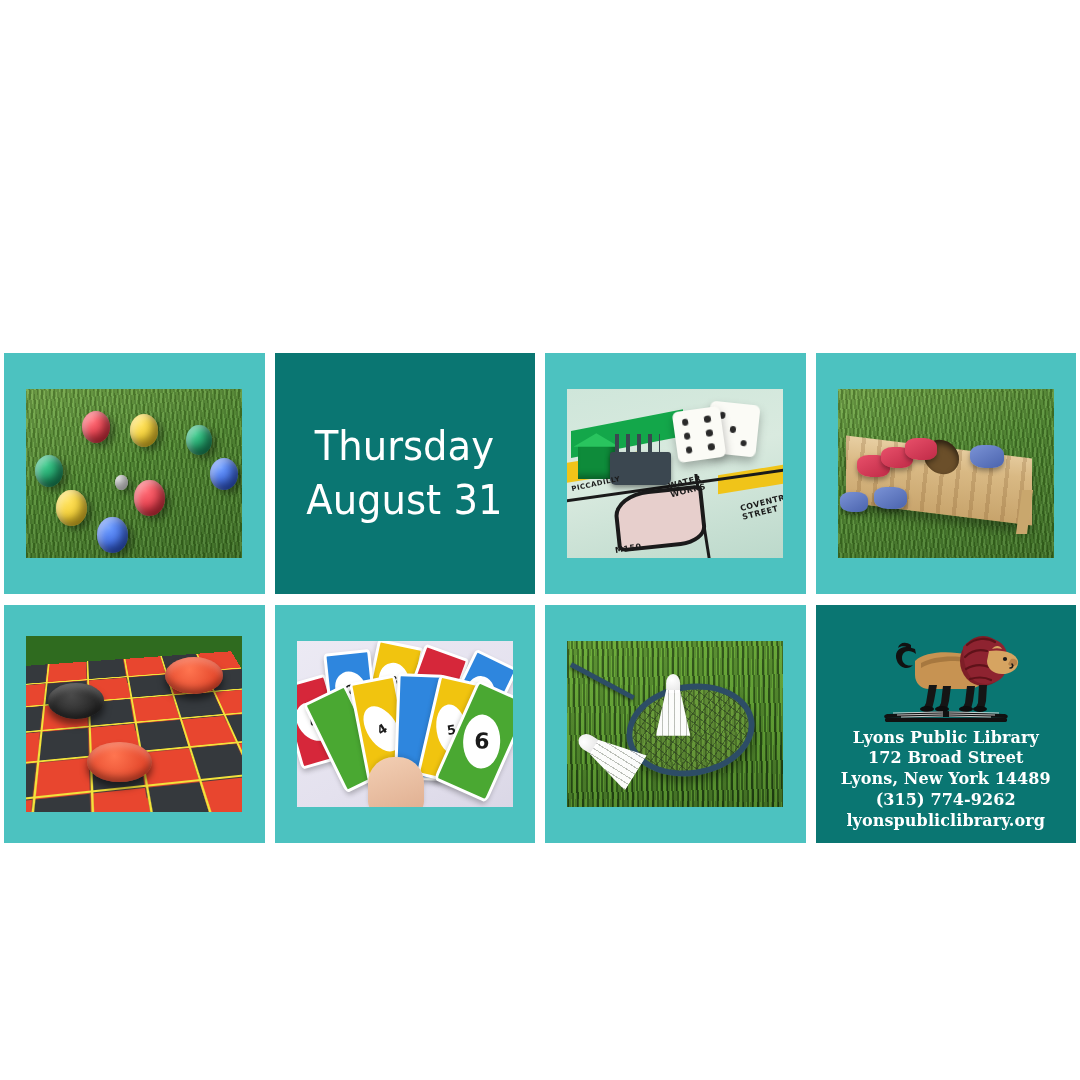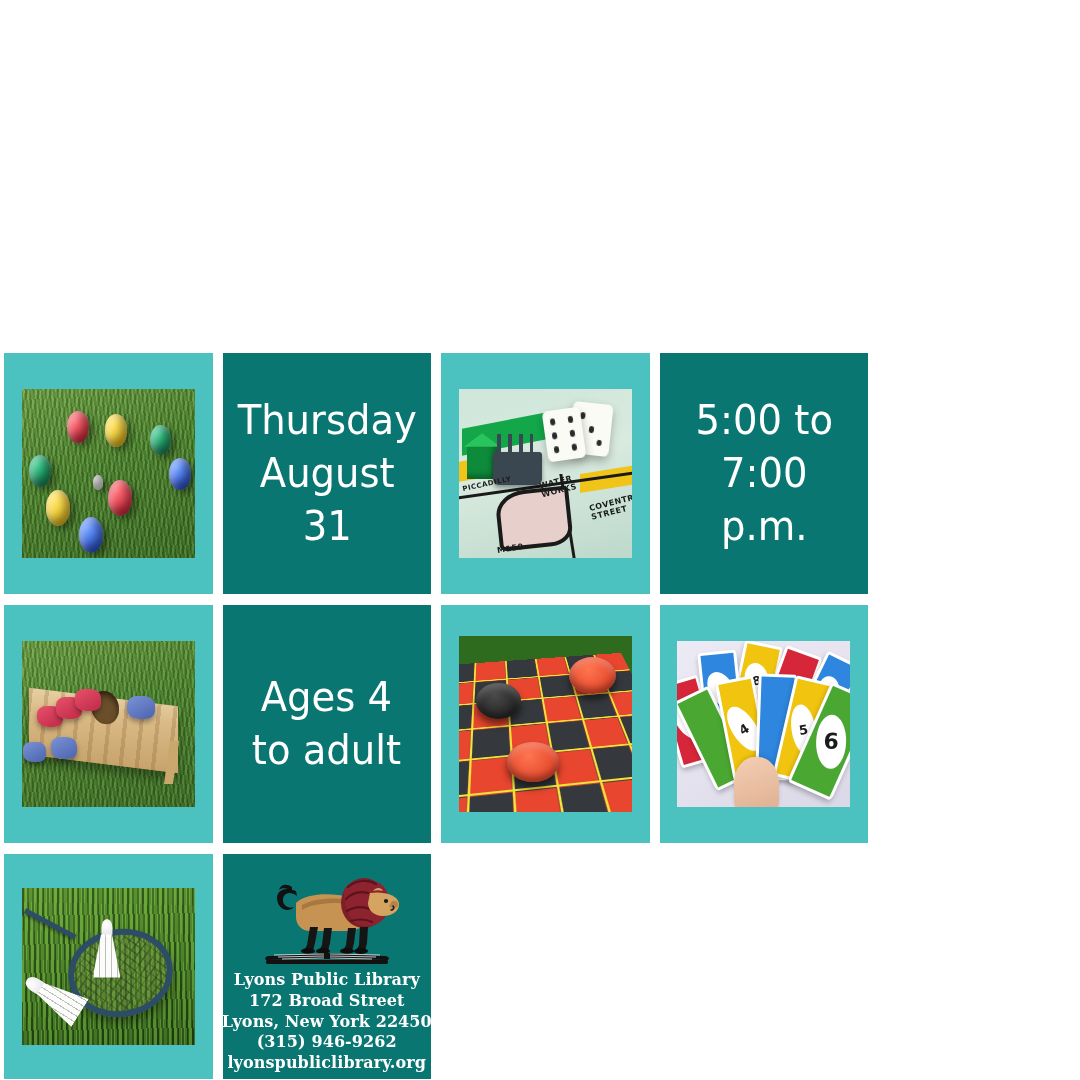--- a/index.html
+++ b/index.html
@@ -44,21 +44,21 @@
     text-align: center;
     white-space: nowrap;
     transform: scaleX(0.88);
   }
 
   
   .grid {
     position: absolute;
     left: 4px;
     top: 353px;
-    width: 864px;
+    width: 1072px;
     height: 726px;
     display: grid;
     grid-template-columns: repeat(4, 1fr);
     grid-template-rows: 241px 238px 225px;
     gap: 11px 10px;
     box-sizing: border-box;
   }
   .cell {
     position: relative;
     overflow: hidden;
@@ -466,44 +466,36 @@
         </div>
         <div class="mono-tap"></div>
         <div class="mono-label" style="left:2%;top:54%;font-size:7px;transform:rotate(-12deg);">PICCADILLY</div>
         <div class="mono-label" style="left:47%;top:52%;font-size:8px;width:46px;line-height:1.1;transform:rotate(-14deg);">WATER WORKS</div>
         <div class="mono-label" style="right:1%;top:66%;font-size:8px;width:40px;line-height:1.1;transform:rotate(-14deg);">COVENTRY STREET</div>
         <div class="mono-label" style="left:22%;bottom:3%;font-size:8px;transform:rotate(-9deg);">M150</div>
       </div>
     </div>
 
 
-    <div class="cell dark">
-      <div class="cell-text">5:00 to
-7:00 p.m.</div>
-    </div>
 
     <div class="cell light">
       <div class="photo">
         <div class="grass"></div>
         <div class="ch-board"></div>
         <div class="ch-leg"></div>
         <div class="ch-hole"></div>
         <div class="bag red" style="left:9%;top:39%;width:15%;height:13%;"></div>
         <div class="bag red" style="left:20%;top:34%;width:15%;height:13%;"></div>
         <div class="bag red" style="left:31%;top:29%;width:15%;height:13%;"></div>
         <div class="bag blue" style="left:61%;top:33%;width:16%;height:14%;"></div>
         <div class="bag blue" style="left:17%;top:58%;width:15%;height:13%;"></div>
         <div class="bag blue" style="left:1%;top:61%;width:13%;height:12%;"></div>
       </div>
     </div>
 
-    <div class="cell dark">
-      <div class="cell-text">Ages  4
-to adult</div>
-    </div>
 
     <div class="cell light">
       <div class="photo tall">
         <div class="ck-board"></div>
         <div class="ck-grid"></div>
         <div class="checker red" style="right:9%;top:12%;width:27%;height:21%;"></div>
         <div class="checker black" style="left:10%;top:27%;width:26%;height:20%;"></div>
         <div class="checker red" style="left:28%;top:60%;width:30%;height:23%;"></div>
       </div>
     </div>
@@ -591,21 +583,21 @@
 
           <path d="M75 88 L18 91 C14 91 12 93 14 95 L75 94 Z" fill="#111"></path>
           <path d="M75 88 L132 91 C136 91 138 93 136 95 L75 94 Z" fill="#111"></path>
           <path d="M22 90 L72 89 M26 92 L72 91 M30 94 L72 93" stroke="#f2f2f2" stroke-width="0.8"></path>
           <path d="M128 90 L78 89 M124 92 L78 91 M120 94 L78 93" stroke="#f2f2f2" stroke-width="0.8"></path>
           <rect x="14" y="95" width="122" height="4" rx="1.4" fill="#111"></rect>
         </svg>
         <div class="logo-lines">
           <div>Lyons Public Library</div>
           <div>172 Broad Street</div>
-          <div>Lyons, New York 22450</div>
-          <div>(315) 946-9262</div>
+          <div>Lyons, New York 14489</div>
+          <div>(315) 774-9262</div>
           <div>lyonspubliclibrary.org</div>
         </div>
       </div>
     </div>
 
   </div>
 </div>
 
 </body></html>

